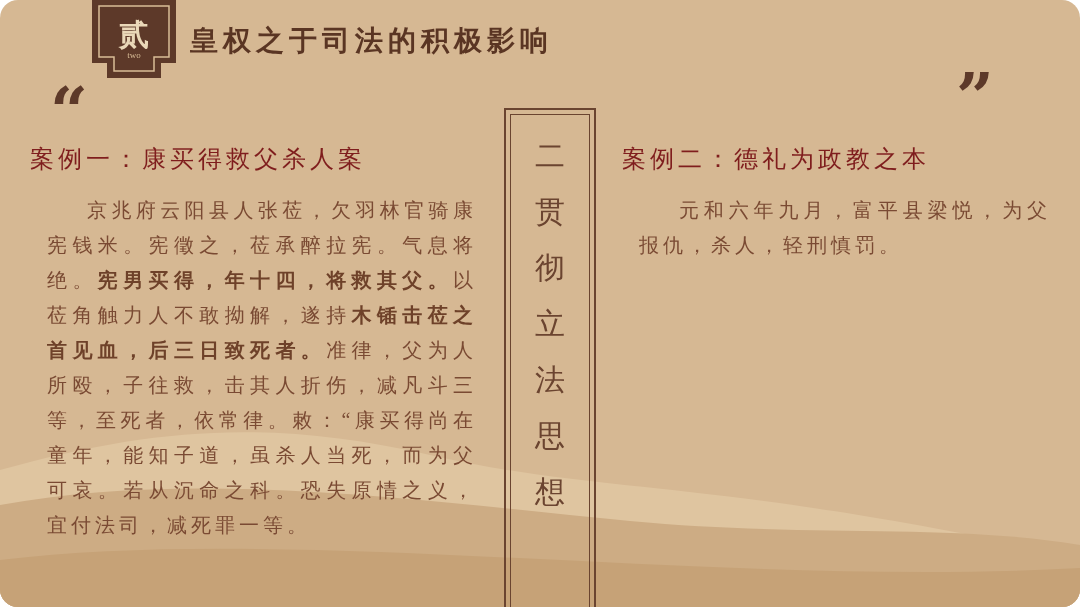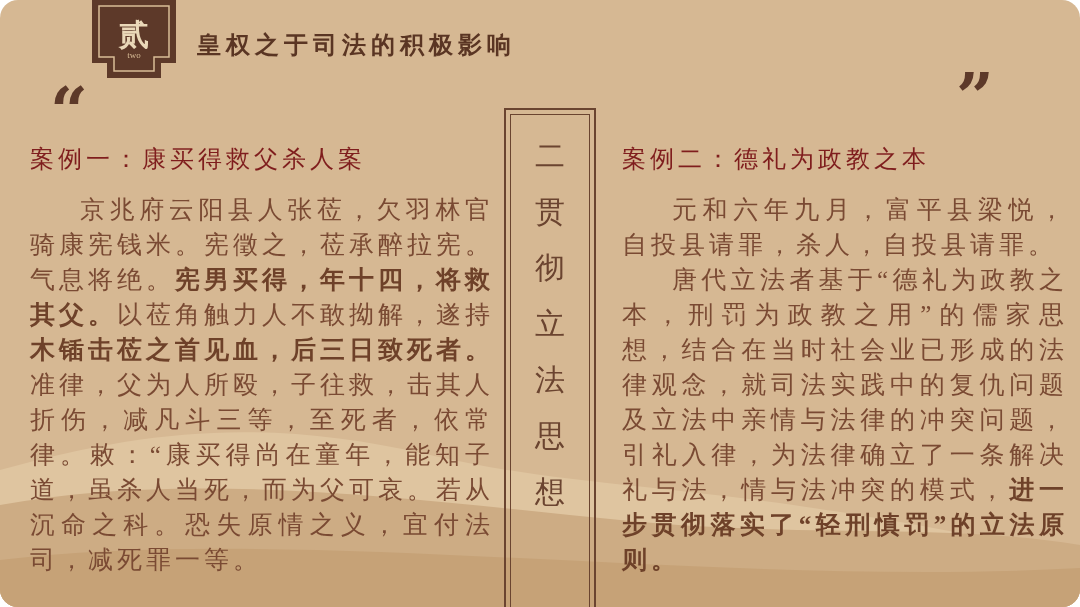--- a/index.html
+++ b/index.html
@@ -14,22 +14,22 @@
     font-family: "Liberation Serif", "DejaVu Serif", serif;
     color: #7a4a33;
   }
 
   .waves { position: absolute; left: 0; bottom: 0; width: 1080px; height: 607px; }
 
   
   .badge { position: absolute; left: 92px; top: 0; }
   .slide-title {
     position: absolute; left: 190px; top: 22px;
-    font-size: 24px; font-weight: bold; color: #5a3523;
-    letter-spacing: 5px; margin: 7px; white-space: nowrap;
+    font-size: 28px; font-weight: bold; color: #5a3523;
+    letter-spacing: 5px; margin: 0; white-space: nowrap;
   }
 
   .open-quote {
     position: absolute; left: 50px; top: 78px;
     font-size: 66px; font-weight: bold; color: #5d3929;
     font-family: "DejaVu Serif", serif; line-height: 1;
   }
   .close-quote {
     position: absolute; left: 956px; top: 64px;
     font-size: 66px; font-weight: bold; color: #5d3929;
@@ -38,22 +38,22 @@
 
   
   .case { position: absolute; top: 142px; }
   .case-left  { left: 30px;  width: 464px; }
   .case-right { left: 622px; width: 446px; }
   .case-heading {
     font-size: 24px; font-weight: normal; color: #7f1d1d;
     letter-spacing: 4px; margin: 0 0 16px 0; line-height: 34px;
   }
   .case-body {
-    font-size: 25px; letter-spacing: 4px; line-height: 35px;
-    text-indent: 2em; margin: 0; text-align: justify; color: #7a4a33;
+    font-size: 20px; letter-spacing: 4px; line-height: 35px;
+    text-indent: 2em; margin: 17px; text-align: justify; color: #7a4a33;
   }
   .case-body + .case-body { margin-top: 0; }
   .seg-bold { font-weight: bold; color: #6e4129; }
 
   
   .center-panel {
     position: absolute; left: 504px; top: 108px;
     width: 88px; height: 540px;
     border: 2px solid #6a4430;
     background: transparent;
@@ -101,17 +101,16 @@
         <div class="v-char">彻</div>
         <div class="v-char">立</div>
         <div class="v-char">法</div>
         <div class="v-char">思</div>
         <div class="v-char">想</div>
       </div>
   </div>
 
   <section class="case case-right">
     <h2 class="case-heading">案例二：德礼为政教之本</h2>
-    <p class="case-body">元和六年九月，富平县梁悦，自投县请罪，杀人，自投县请罪。</p>
-    <p class="case-body"><span class="seg-normal">唐代立法者基于“德礼为政教之本，刑罚为政教之用”的儒家思想，结合在当时社会业已形成的法律观念，就司法实践中的复仇问题及立法中亲情与法律的冲突问题，引礼入律，为法律确立了一条解决礼与法，情与法冲突的模式，</span><span class="seg-bold">进一步贯彻落实了“轻刑慎罚”的立法原则。</span></p>
+    <p class="case-body">元和六年九月，富平县梁悦，为父报仇，杀人，轻刑慎罚。</p>
   </section>
 
 </div>
 
 </body></html>

